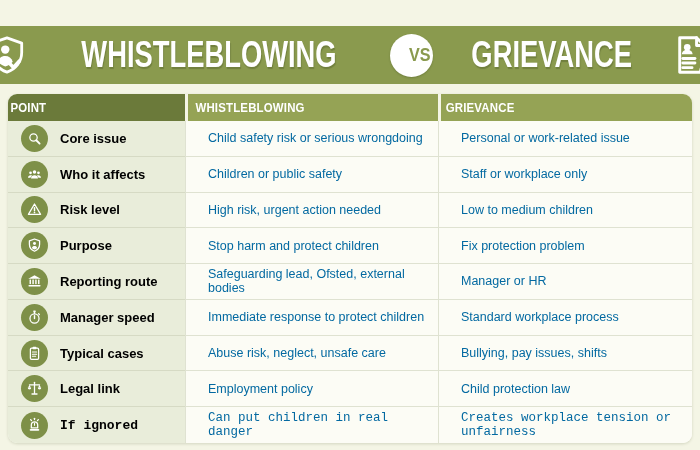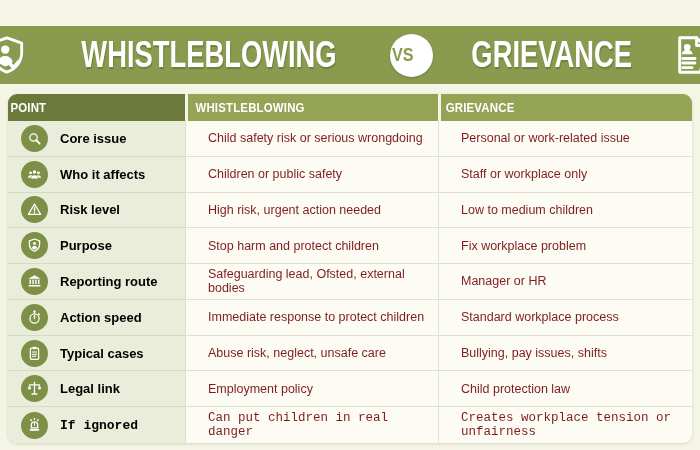--- a/index.html
+++ b/index.html
@@ -19,21 +19,21 @@
   .banner-icon { width: 42px; height: 42px; display: block; flex: 0 0 auto; }
   .banner-icon.doc { width: 44px; height: 46px; }
   .banner-title {
     margin: 0; color: #ffffff; font-size: 36px; font-weight: bold;
     letter-spacing: 0px; white-space: nowrap;
     transform: scaleX(0.76); transform-origin: center;
     text-shadow: 1px 2px 1px rgba(40,50,15,0.25);
   }
   .vs-badge {
     width: 43px; height: 43px; border-radius: 50%; background: #ffffff;
-    display: flex; align-items: center; justify-content: flex-start; flex: 0 0 auto;
+    display: flex; align-items: center; justify-content: flex-end; flex: 0 0 auto;
     box-shadow: 0 1px 2px rgba(40,50,15,0.25);
   }
   .vs-badge span {
     color: var(--banner, #8a9a4e); font-weight: bold; font-size: 19px;
     transform: scaleX(0.85);
   }
 
   
   .table {
     position: absolute; left: 8px; right: 8px; top: 68px; bottom: 7px;
@@ -61,21 +61,21 @@
     width: 27px; height: 27px; border-radius: 50%;
     background: var(--icon-circle, #7e9048);
     display: flex; align-items: center; justify-content: center; flex: 0 0 27px;
   }
   .icon-circle svg { width: 17px; height: 17px; display: block; }
   .point-label { font-weight: bold; color: #000000; font-size: 13px; white-space: nowrap; }
 
   .value-cell {
     background: var(--cell-bg, #fcfcf5);
     display: flex; align-items: center; padding-left: 22px; padding-right: 6px;
-    color: #7f1d1d; font-size: 12.5px;
+    color: #0369a1; font-size: 12.5px;
     border-bottom: 1px solid var(--border, #dfe2d1);
     border-left: 1px solid var(--border, #dfe2d1);
   }
   .last-row { border-bottom: none; font-family: Liberation Mono, monospace; }
 </style>
 </head>
 <body>
 
 <div class="page">
 
@@ -167,21 +167,21 @@
             <path d="M12 2.8l7.2 2.6v4.8c0 4.6-2.9 8.3-7.2 9.9-4.3-1.6-7.2-5.3-7.2-9.9V5.4z"></path>
             <g fill="#fff" stroke="none">
               <circle cx="12" cy="9.2" r="2.1"></circle>
               <path d="M8.3 15.4c.6-1.9 2-2.8 3.7-2.8s3.1.9 3.7 2.8c-1 1.1-2.3 1.9-3.7 2.4-1.4-.5-2.7-1.3-3.7-2.4z"></path>
             </g>
           </svg>
         </span>
         <span class="point-label">Purpose</span>
       </div>
       <div class="value-cell">Stop harm and protect children</div>
-      <div class="value-cell">Fix workplace problem</div>
+      <div class="value-cell">Fix protection problem</div>
       <div class="point-cell">
         <span class="icon-circle">
           <svg viewBox="0 0 24 24" width="100%" height="100%" fill="none" stroke="#fff" stroke-width="1.8" stroke-linecap="round" stroke-linejoin="round">
             <g fill="#fff" stroke="none">
               <path d="M12 3.2 20.8 8H3.2Z"></path>
               <rect x="5" y="9.3" width="2" height="6.4"></rect>
               <rect x="9" y="9.3" width="2" height="6.4"></rect>
               <rect x="13" y="9.3" width="2" height="6.4"></rect>
               <rect x="17" y="9.3" width="2" height="6.4"></rect>
               <rect x="3.6" y="16.8" width="16.8" height="2.2" rx="0.5"></rect>
@@ -195,21 +195,21 @@
       <div class="point-cell">
         <span class="icon-circle">
           <svg viewBox="0 0 24 24" width="100%" height="100%" fill="none" stroke="#fff" stroke-width="1.8" stroke-linecap="round" stroke-linejoin="round">
             <circle cx="12" cy="13.4" r="6.4"></circle>
             <line x1="12" y1="13.4" x2="12" y2="9.6" stroke-width="2"></line>
             <rect x="10.2" y="2.1" width="3.6" height="2.2" rx="0.6" fill="#fff" stroke="none"></rect>
             <line x1="12" y1="4.6" x2="12" y2="6.4" stroke-width="2"></line>
             <line x1="17.7" y1="6.5" x2="18.9" y2="7.7"></line>
           </svg>
         </span>
-        <span class="point-label">Action speed</span>
+        <span class="point-label">Manager speed</span>
       </div>
       <div class="value-cell">Immediate response to protect children</div>
       <div class="value-cell">Standard workplace process</div>
       <div class="point-cell">
         <span class="icon-circle">
           <svg viewBox="0 0 24 24" width="100%" height="100%" fill="none" stroke="#fff" stroke-width="1.8" stroke-linecap="round" stroke-linejoin="round">
             <rect x="6.2" y="4.4" width="11.6" height="16" rx="1.6"></rect>
             <rect x="9.3" y="2.6" width="5.4" height="3.4" rx="1" fill="#fff" stroke="none"></rect>
             <line x1="9" y1="10" x2="15" y2="10" stroke-width="1.5"></line>
             <line x1="9" y1="13" x2="15" y2="13" stroke-width="1.5"></line>

